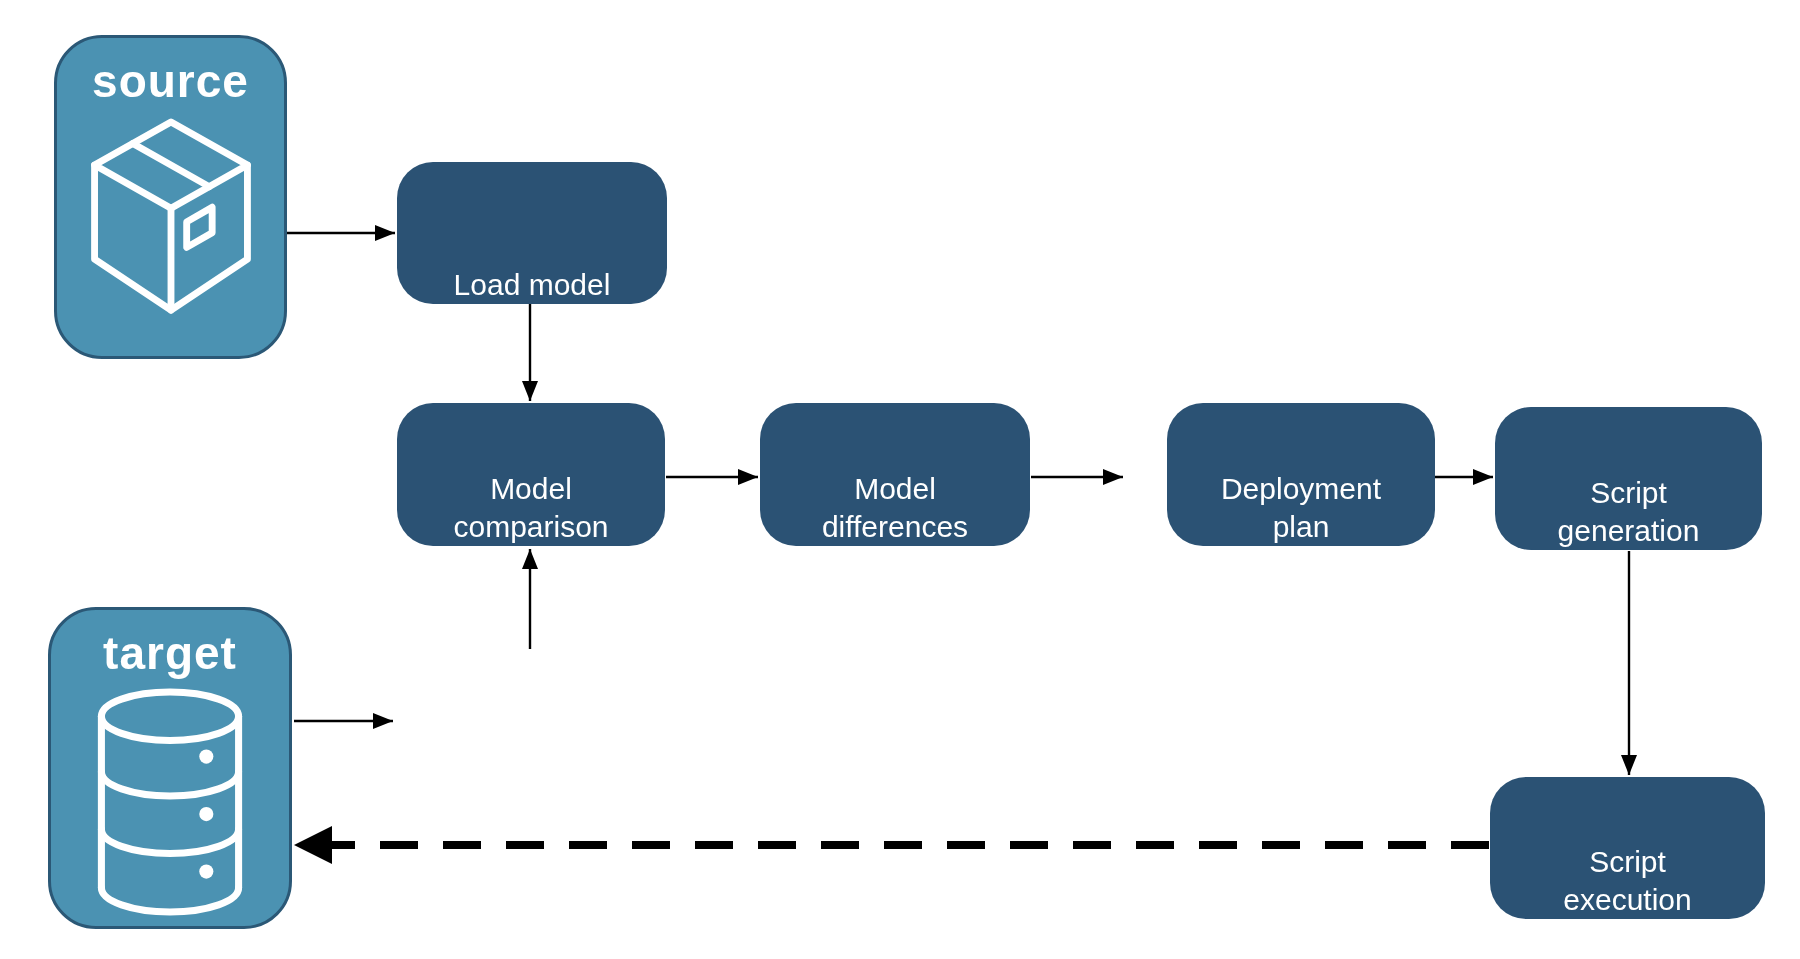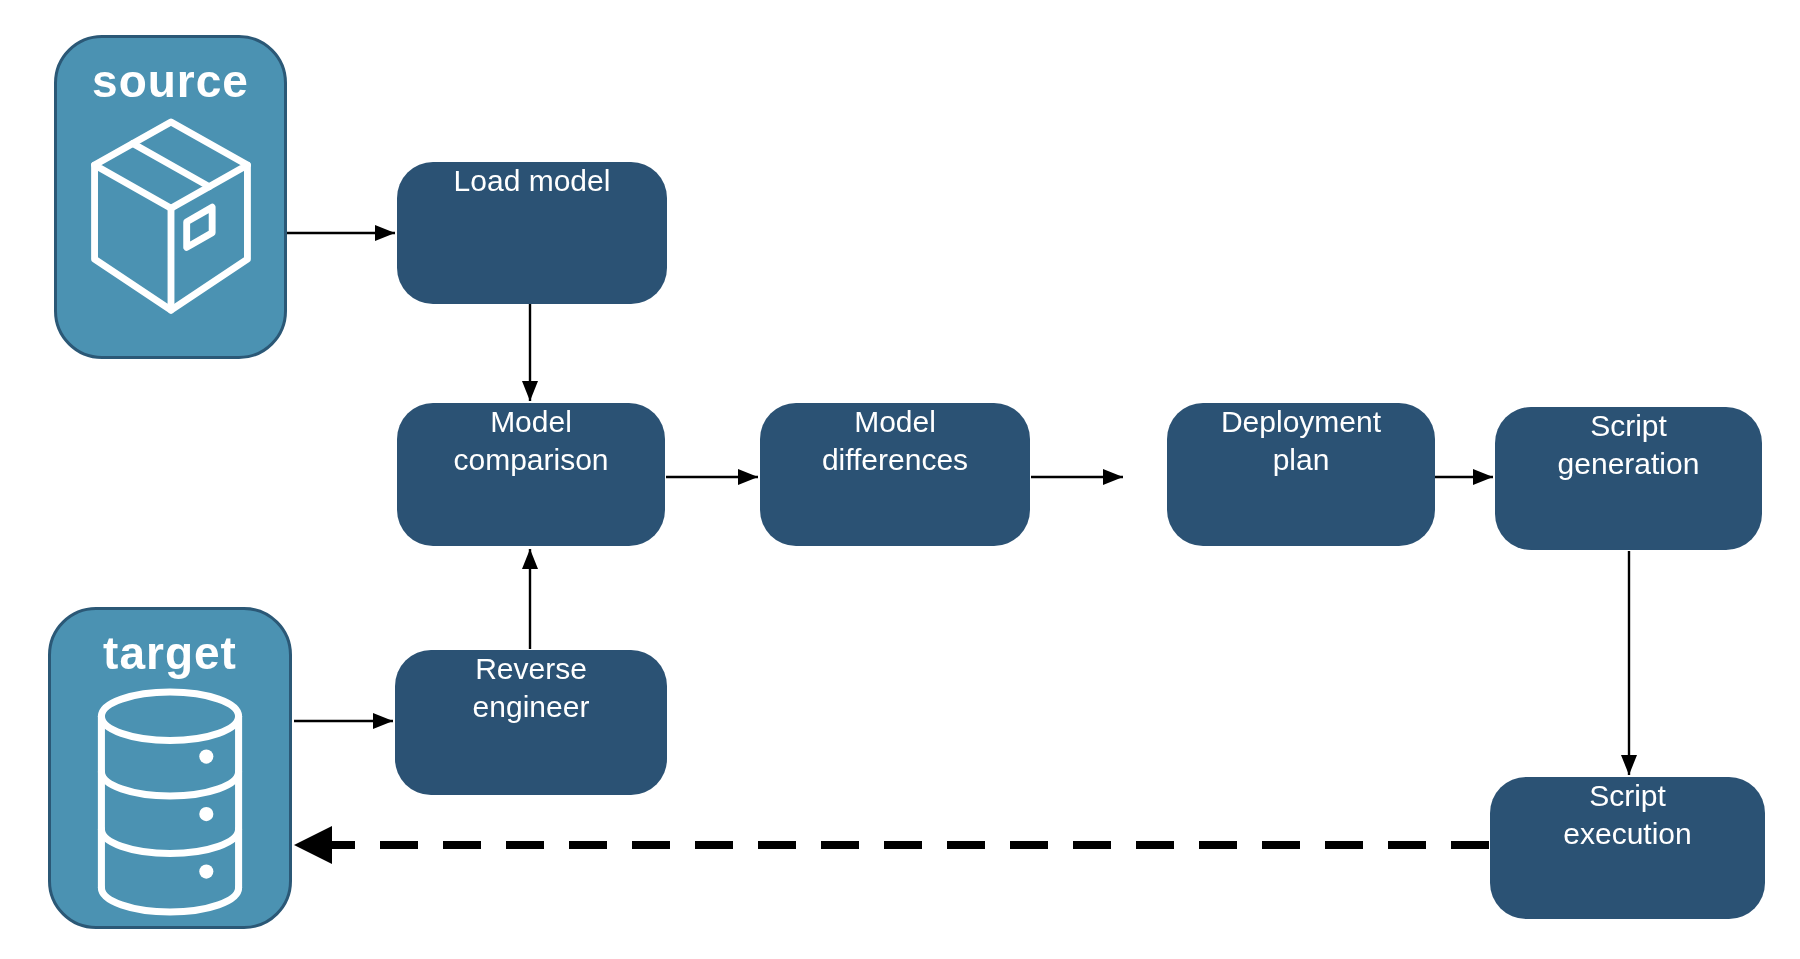--- a/index.html
+++ b/index.html
@@ -9,21 +9,21 @@
     font-family:"Liberation Sans",sans-serif;
   }
   .edges-layer{position:absolute;left:0;top:0;width:1800px;height:959px;pointer-events:none;}
   .edge{stroke:var(--arrow,#000);fill:none;}
   .edge-thin{stroke-width:2.4;}
   .edge-dashed{stroke-width:8;stroke-dasharray:38 25;}
   .arrowhead-fill{fill:var(--arrow,#000);stroke:none;}
   .process{
     position:absolute;background:var(--process-fill,#2b5274);
     border-radius:36px;color:var(--label-text,#fff);
-    display:flex;align-items:flex-start;justify-content:center;text-align:center;
+    display:flex;align-items:flex-end;justify-content:center;text-align:center;
     font-size:30px;line-height:1.27;white-space:pre-line;
   }
   .container-box{
     position:absolute;background:var(--container-fill,#4b92b2);
     border:3px solid var(--container-border,#2b5876);
     border-radius:48px;box-sizing:border-box;
     display:flex;flex-direction:column;align-items:center;
   }
   .container-title{
     color:var(--label-text,#fff);font-weight:bold;font-size:46px;
@@ -109,22 +109,18 @@
 differences</span>
   </div>
   <div class="process" id="node-deployment-plan">
     <span>Deployment
 plan</span>
   </div>
   <div class="process" id="node-script-generation">
     <span>Script
 generation</span>
   </div>
-  <div class="process" id="node-reverse-engineer">
-    <span>Reverse
-engineer</span>
-  </div>
   <div class="process" id="node-script-execution">
     <span>Script
 execution</span>
   </div>
 
 </div>
 
 </body></html>

